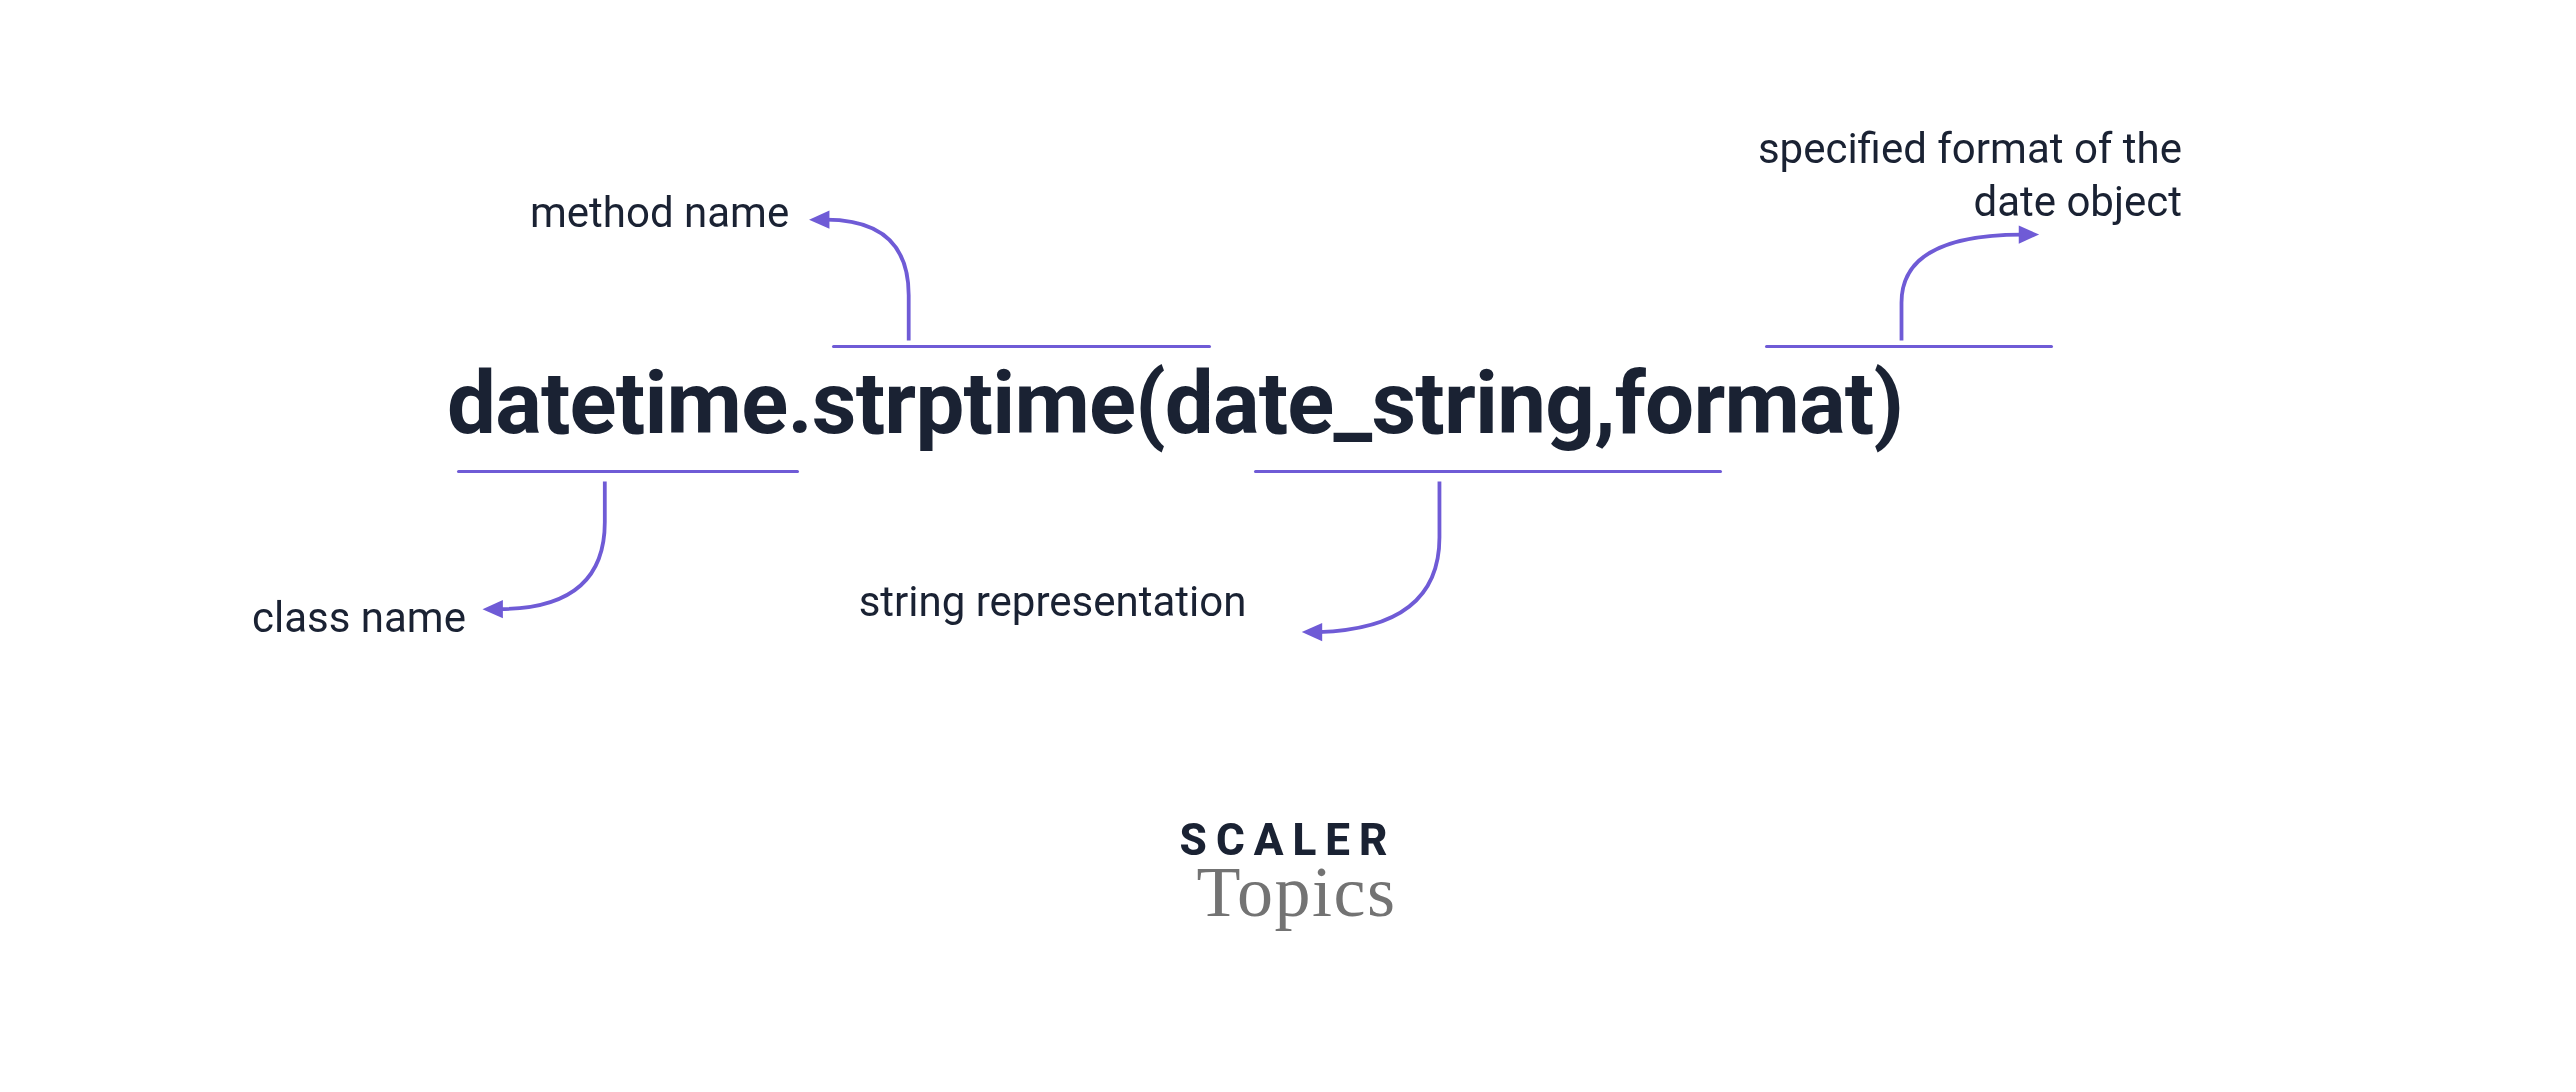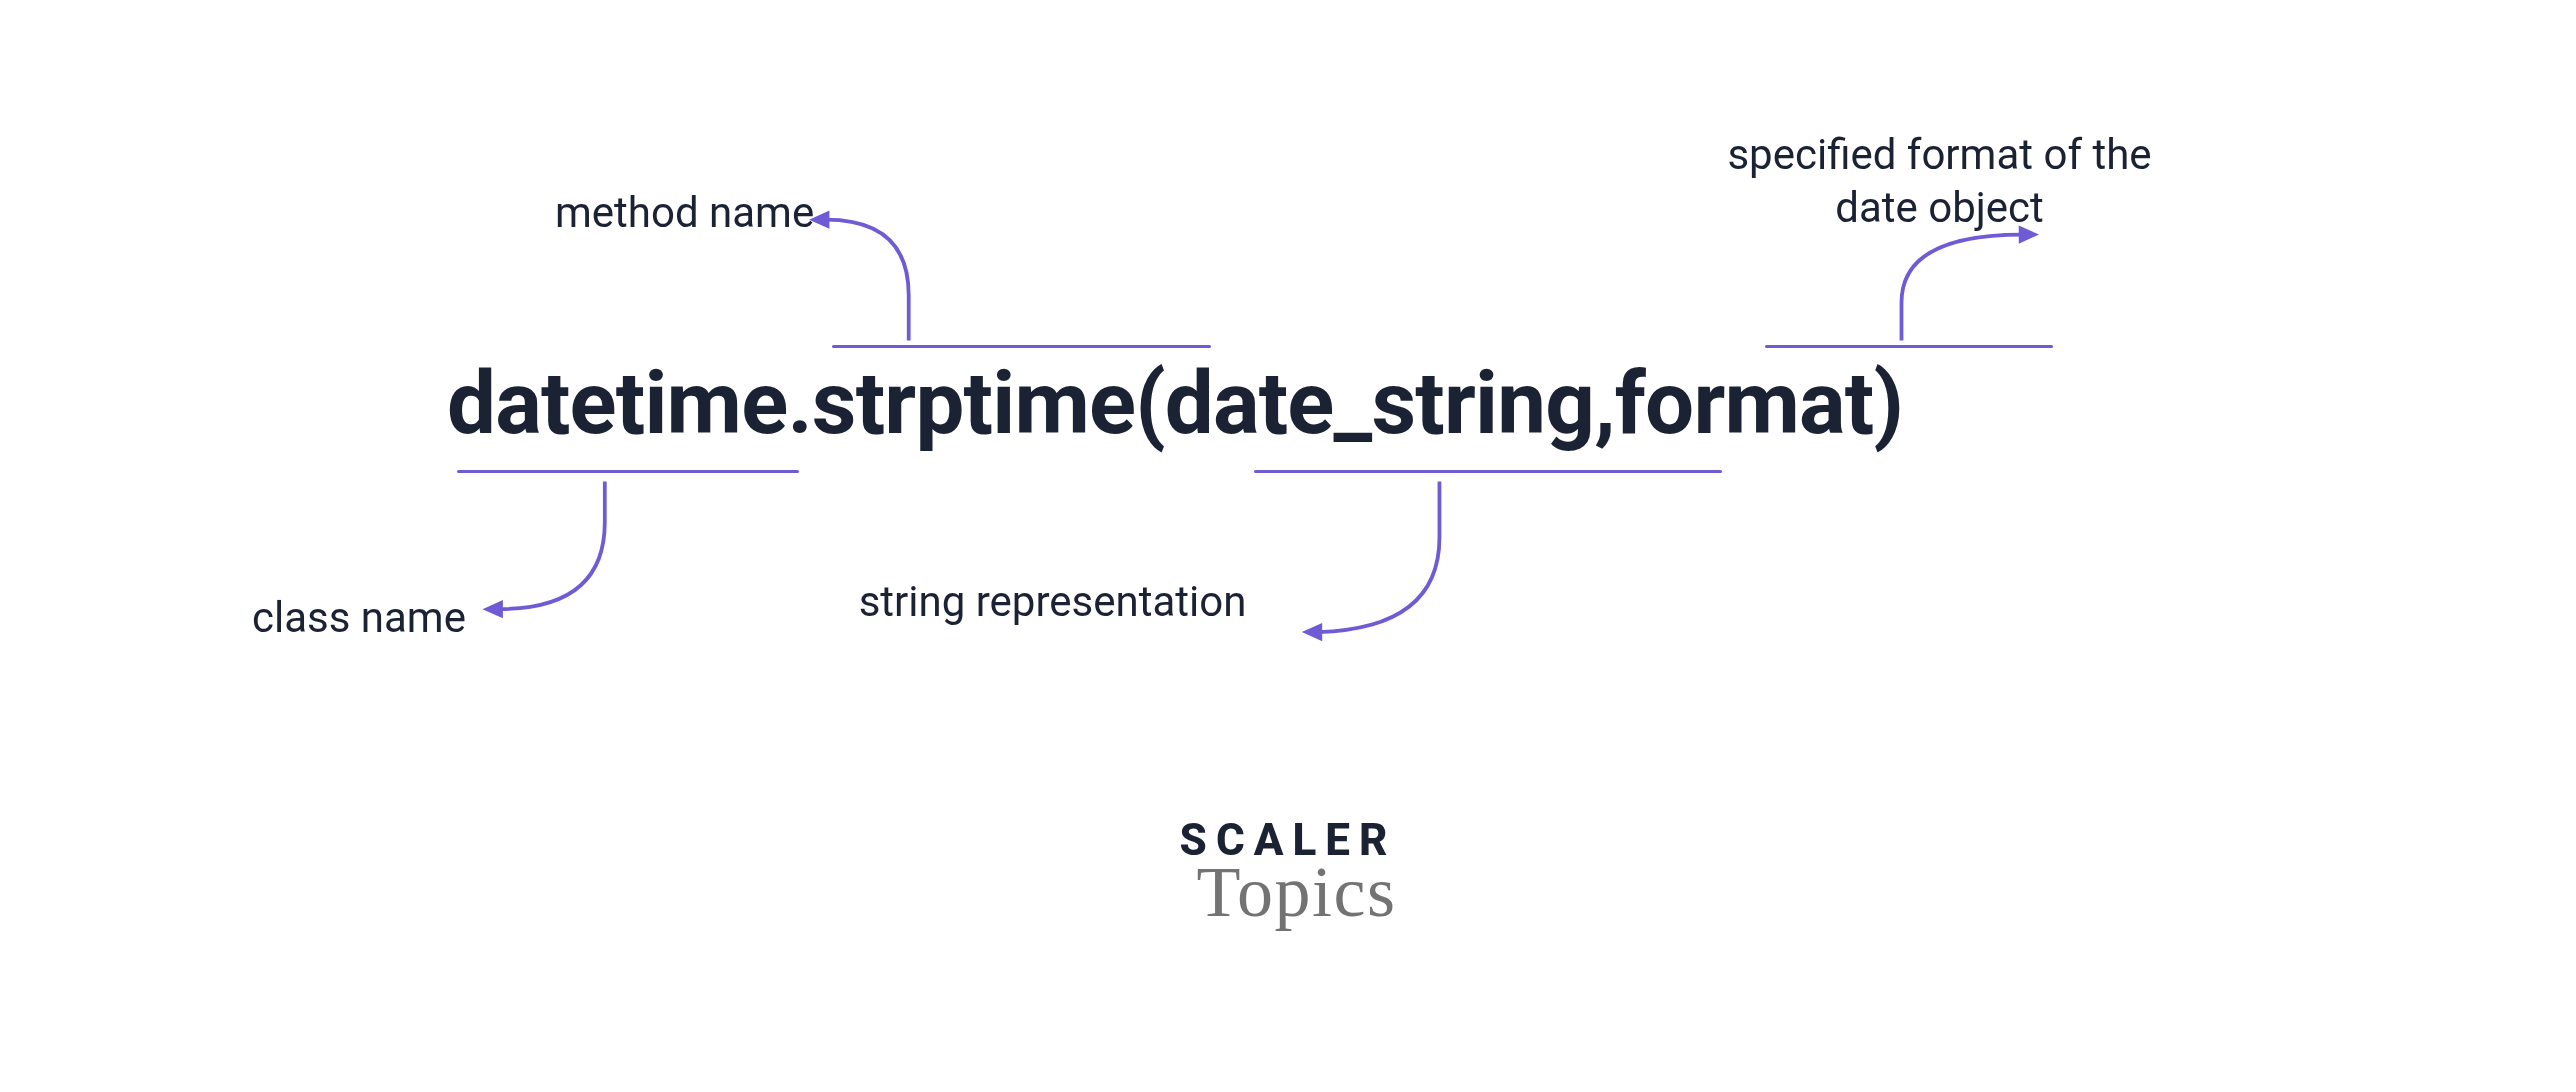--- a/index.html
+++ b/index.html
@@ -80,33 +80,33 @@
   </div>
 
   <div class="rule" style="left:457px; top:470px; width:342px;"></div>
 
   <div class="rule" style="left:832px; top:345px; width:379px;"></div>
 
   <div class="rule" style="left:1254px; top:470px; width:468px;"></div>
 
   <div class="rule" style="left:1765px; top:345px; width:288px;"></div>
 
-  <div class="annot" style="left:530px; top:187px;margin-left:25px;">
+  <div class="annot" style="left:530px; top:187px;">
     <span>method name</span>
   </div>
 
   <div class="annot" style="left:252px; top:592px;">
     <span>class name</span>
   </div>
 
   <div class="annot" style="left:833px; top:576px; text-align:center; width:439px;">
     <div>string representation</div>
   </div>
 
-  <div class="annot" style="left:1697px; top:129px; text-align:center; width:485px;">
+  <div class="annot" style="left:1697px; top:123px; text-align:right; width:485px;">
     <div>specified format of the</div>
     <div>date object</div>
   </div>
 
   <svg class="arrow" style="left:803px; top:197px; width:151px; height:151px;" viewBox="0 0 200 200" width="151" height="151">
     <path d="M140,190 L140,130 Q140,30 30,30"></path>
     <polygon class="head" points="35,18 35,42 8,30"></polygon>
   </svg>
 
   <svg class="arrow" style="left:476px; top:477px; width:167px; height:151px;" viewBox="0 0 220 200" width="167" height="151">

